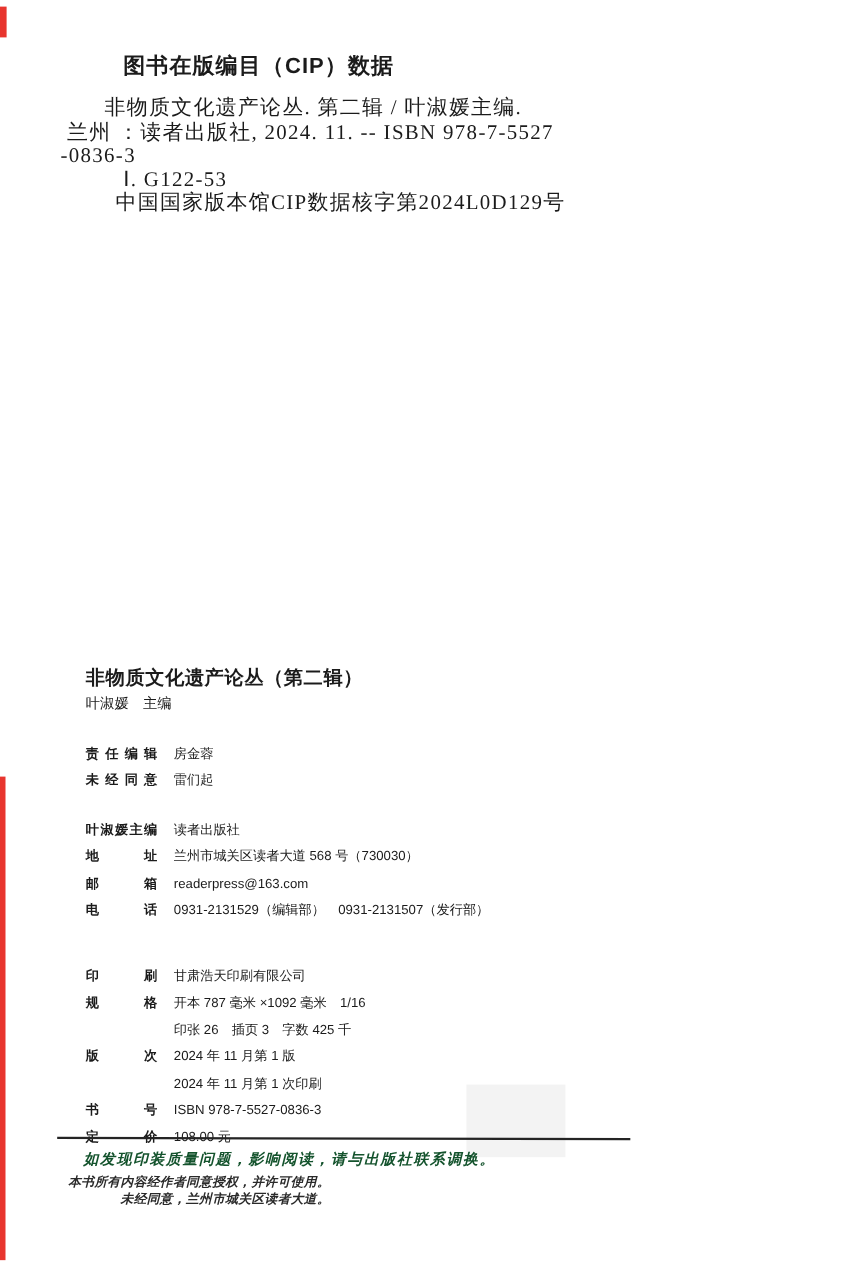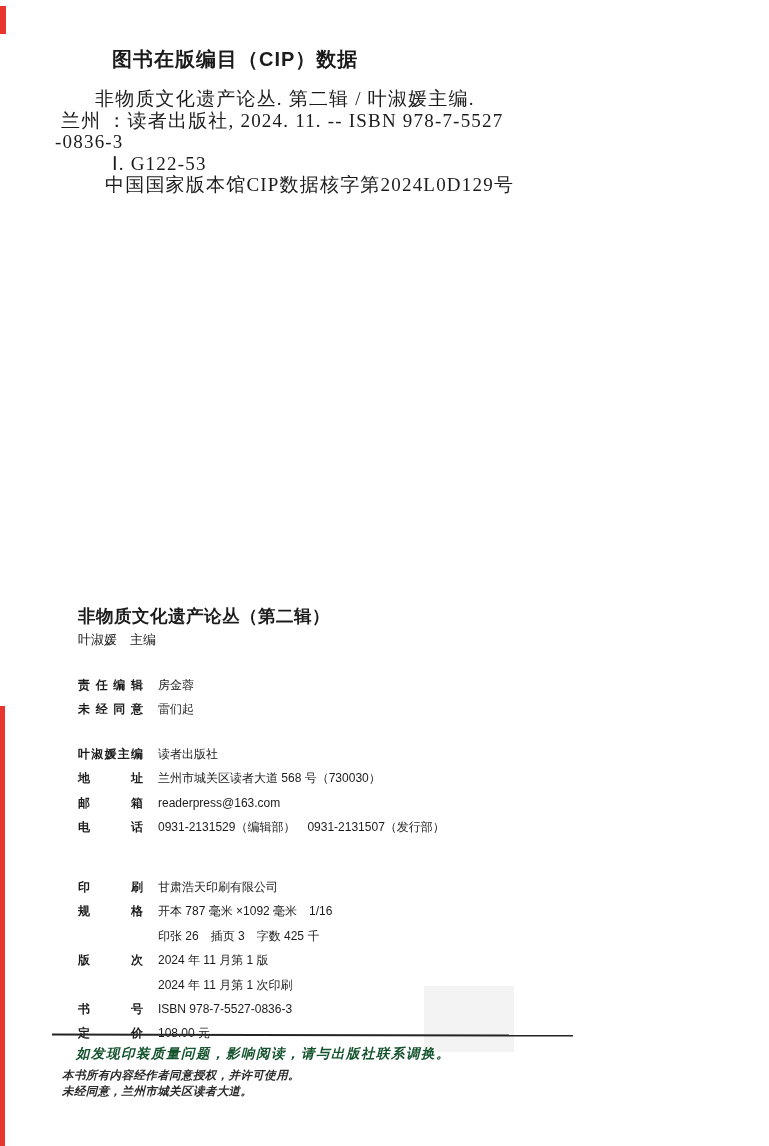--- a/index.html
+++ b/index.html
@@ -65,20 +65,21 @@
     font-family:"Liberation Serif",serif;
     font-style:italic;font-weight:bold;
     font-size:13.5px;letter-spacing:1.5px;white-space:nowrap;color:#14532d;
   }
   .note-rights{
     position:absolute;left:62px;top:1068px;
     font-family:"Liberation Serif",serif;
     font-style:italic;font-weight:bold;
     font-size:11.5px;line-height:15.5px;white-space:nowrap;color:#2a2a2a;
     letter-spacing:.4px;
+    text-align:right;
   }
 </style>
 </head>
 <body>
 
 <div class="page">
 
   <div class="edge-mark-top" style="background: rgb(232, 53, 46);"></div>
   <div class="edge-mark-bottom" style="background: rgb(232, 53, 46);"></div>
   <div class="scan-shade"></div>

